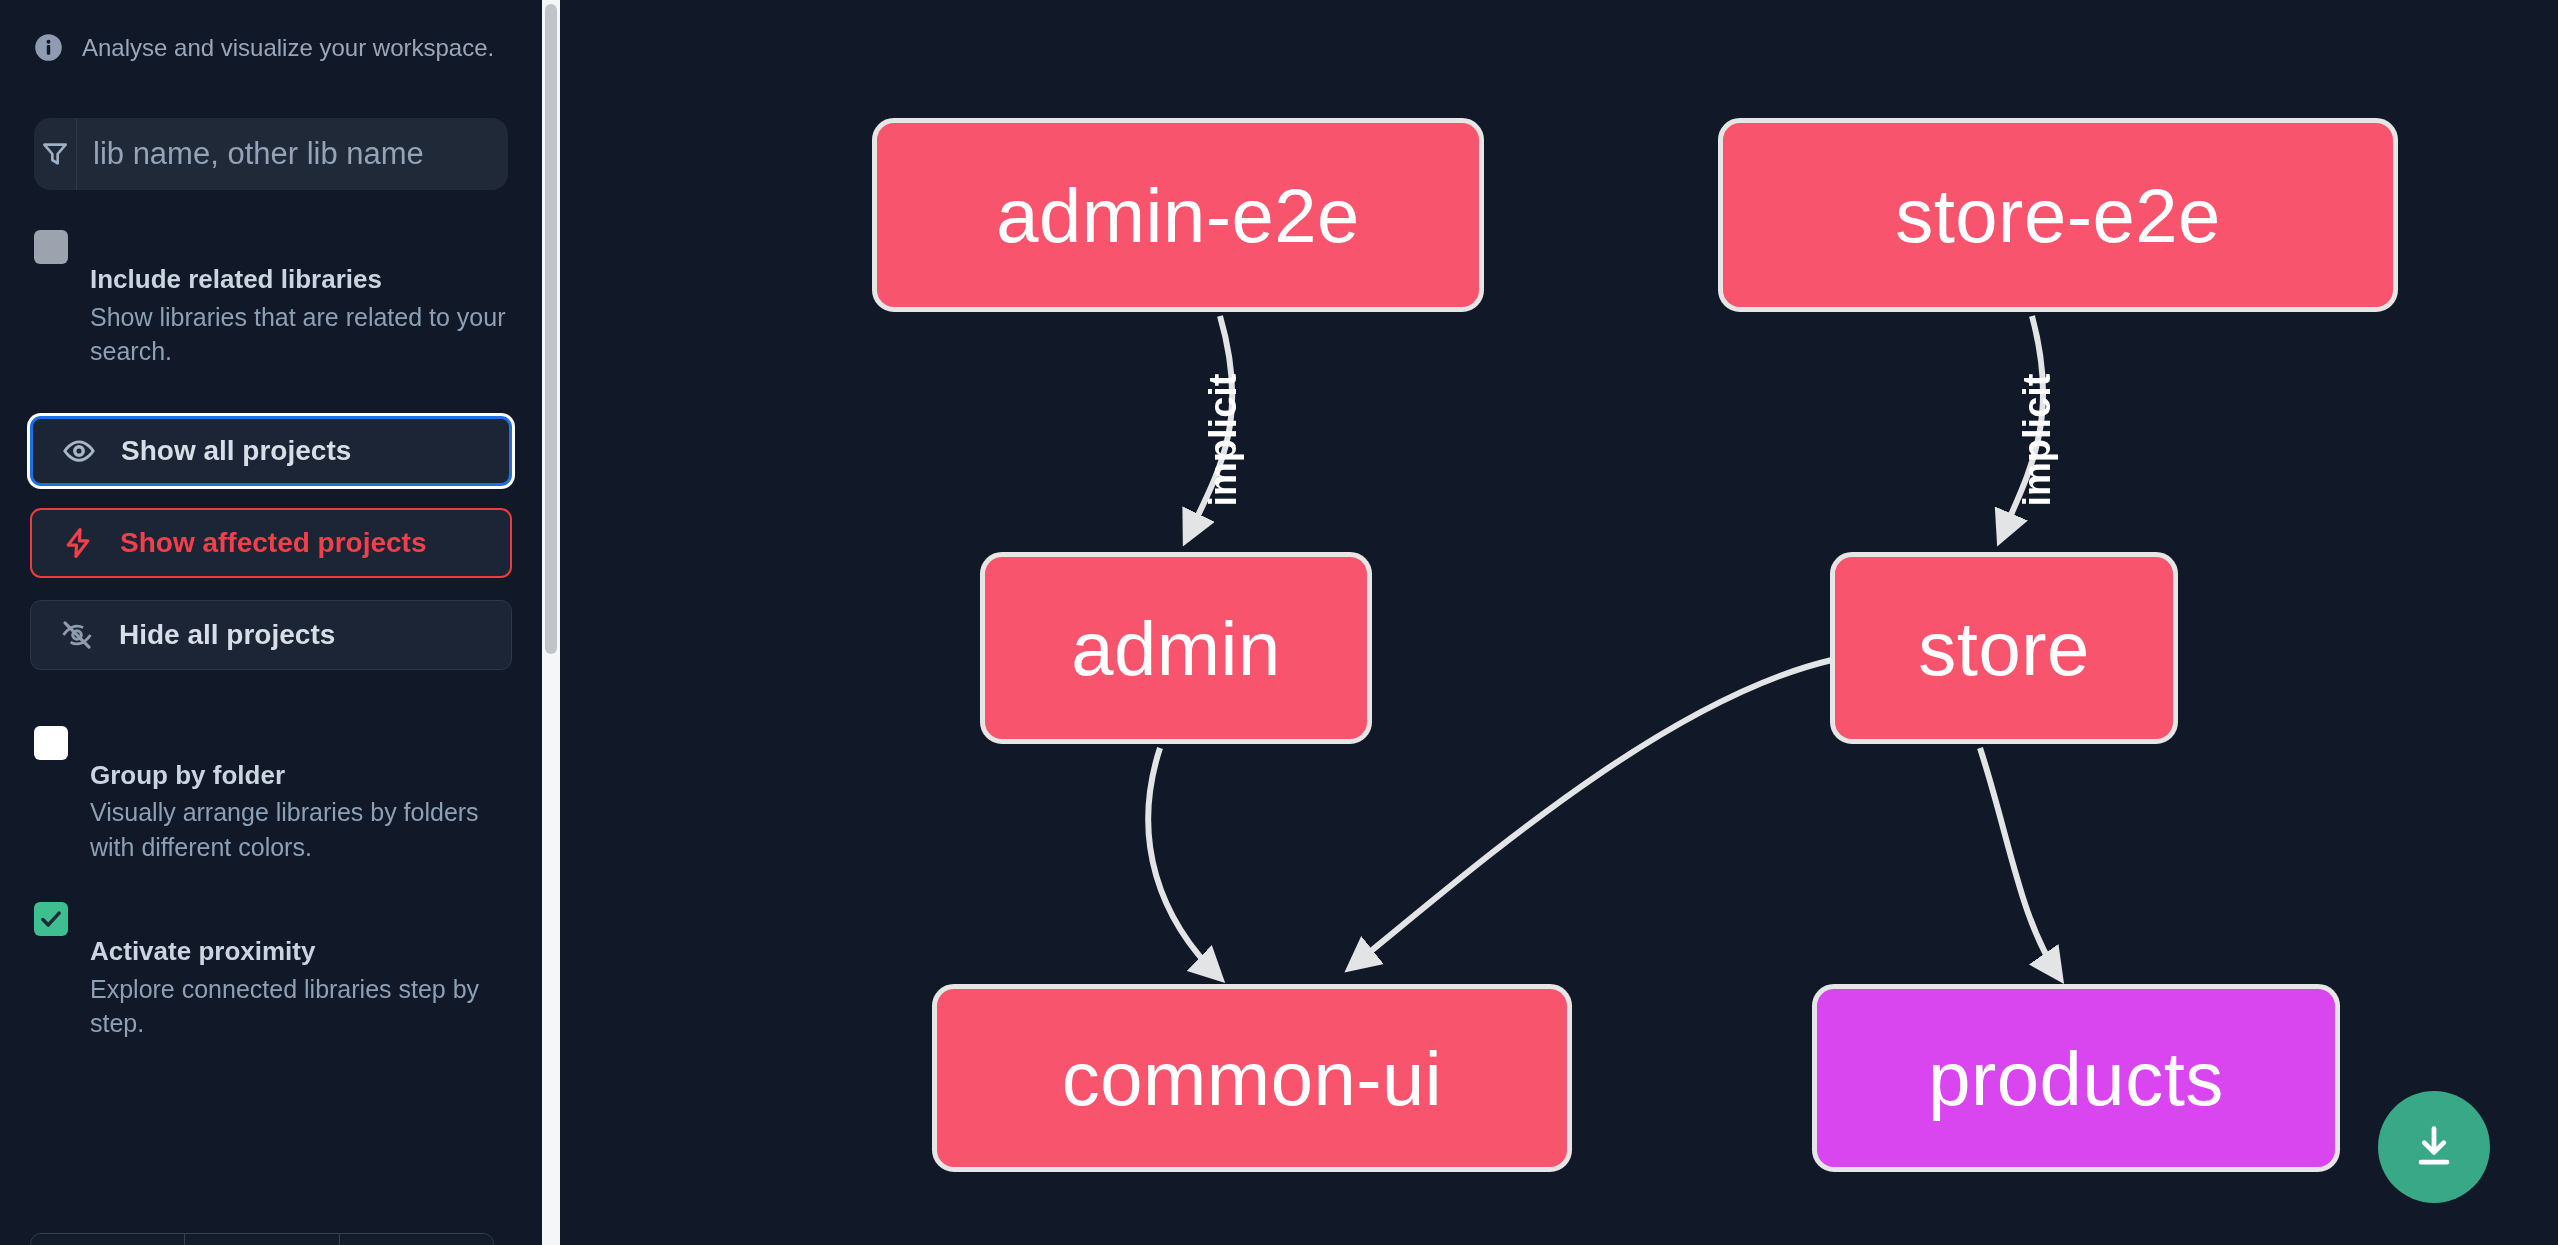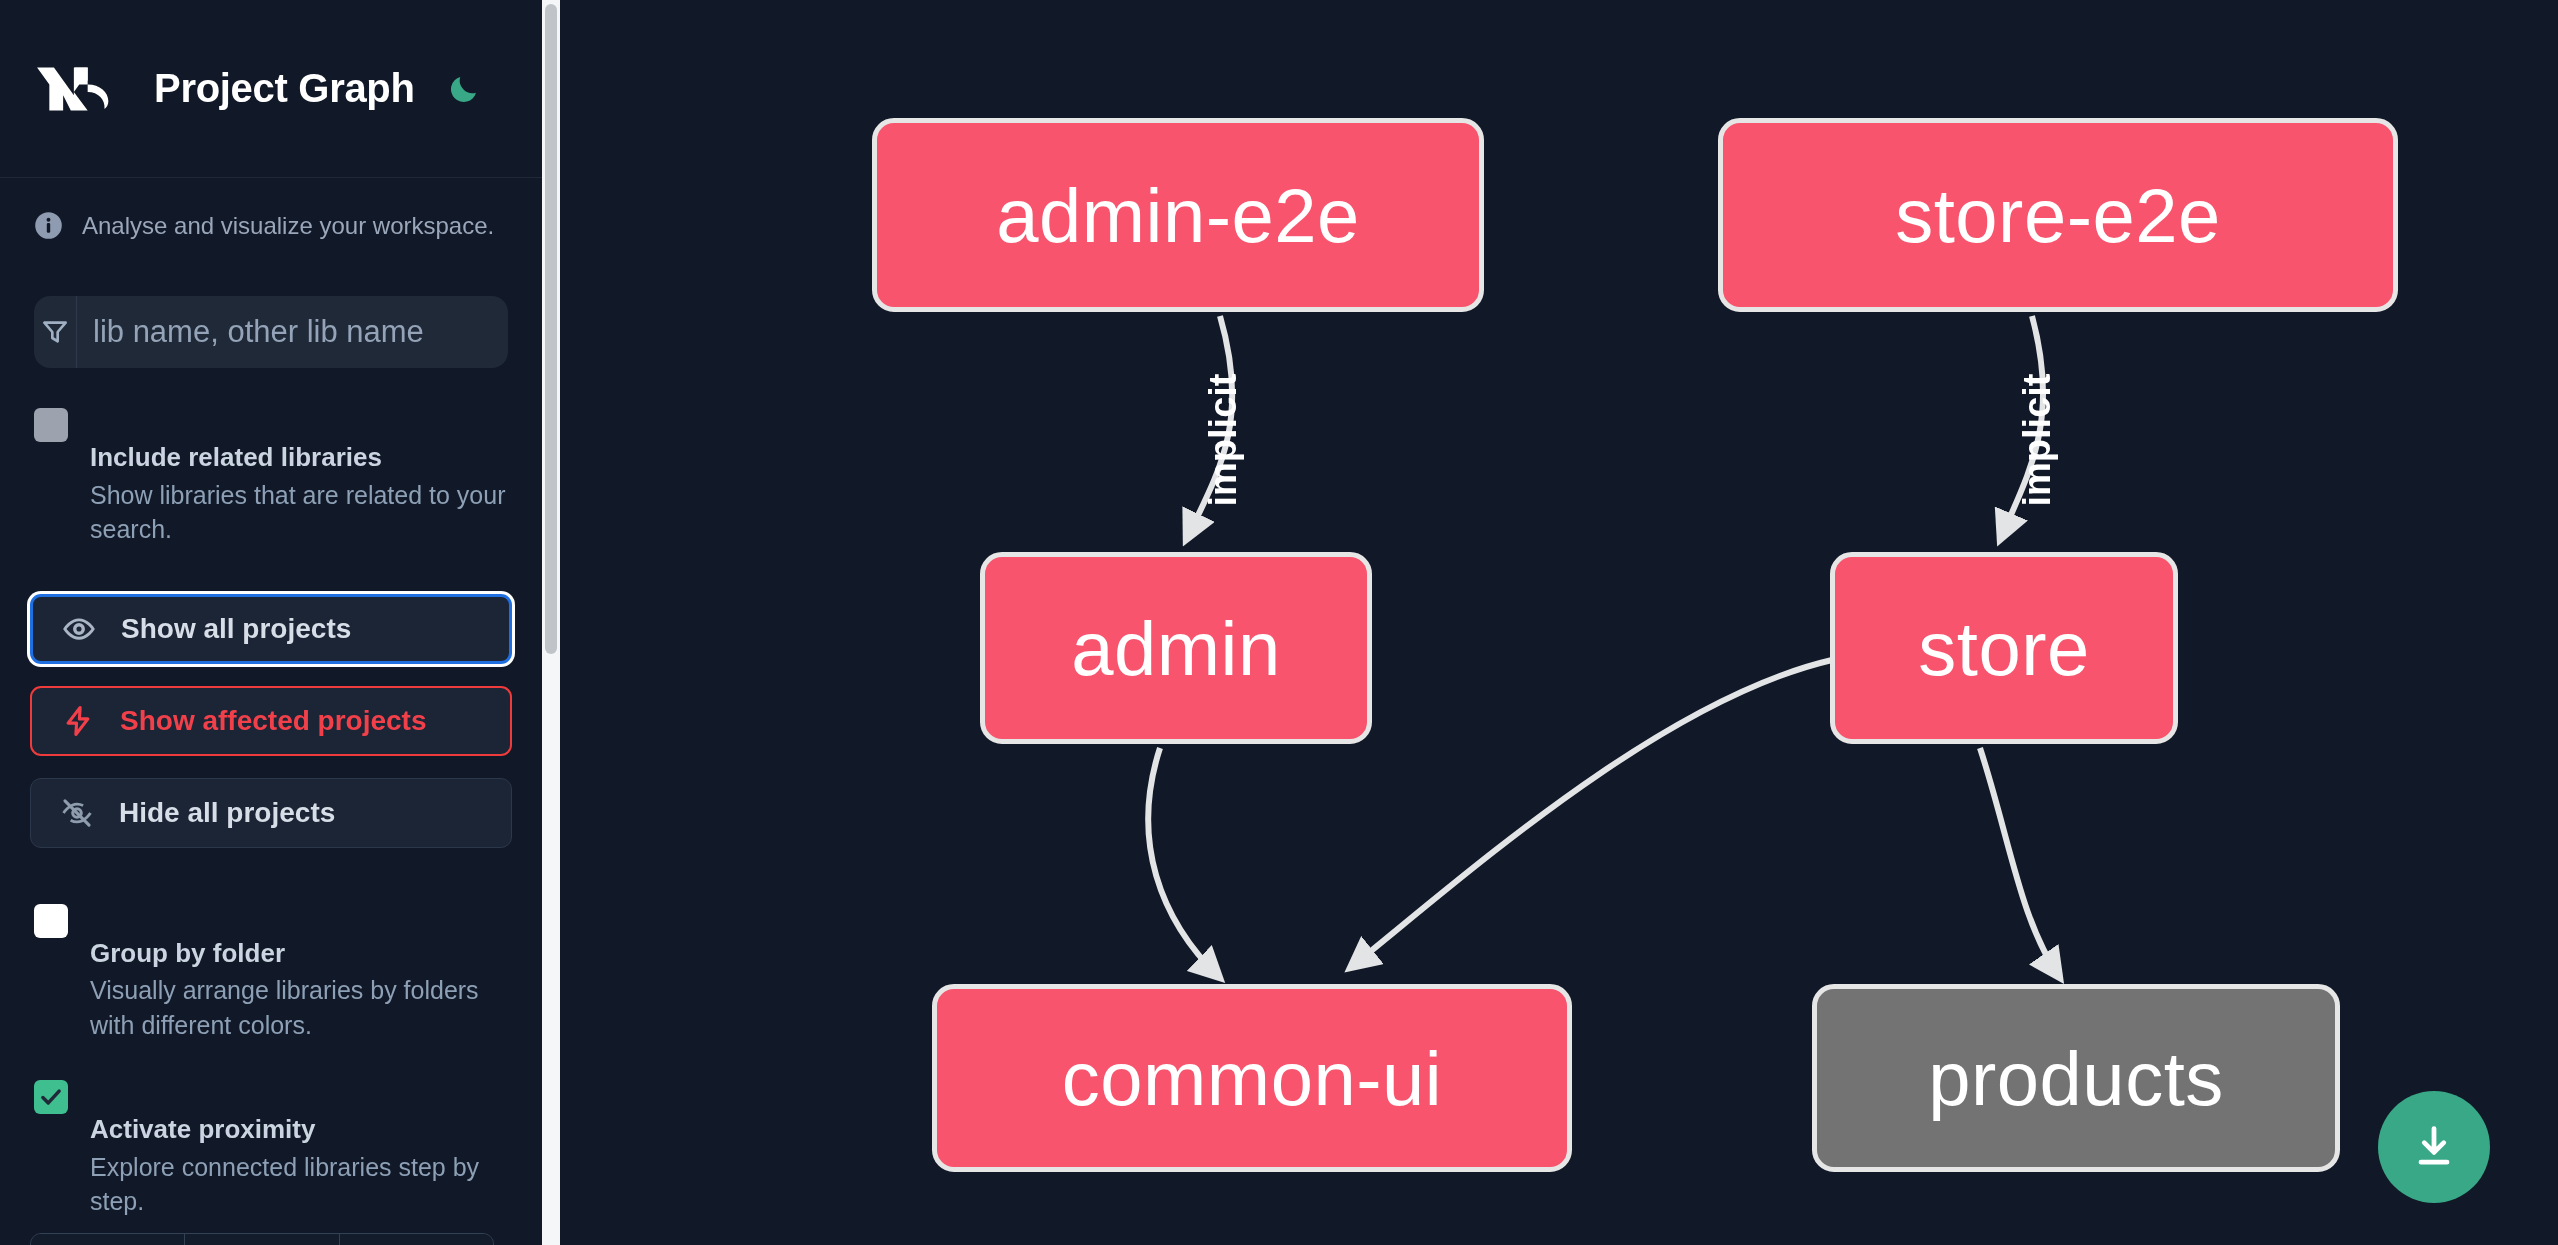--- a/index.html
+++ b/index.html
@@ -149,56 +149,40 @@
     border: 5px solid #e6e6e6;
     border-radius: 22px;
     display: flex; align-items: center; justify-content: center;
     cursor: pointer;
     color: #ffffff;
     font-weight: 400;
     letter-spacing: 0.5px;
     white-space: nowrap;
   }
   .gnode.pink { background: #f9546d; }
-  .gnode.gray { background: #737373; }
+  .gnode.gray { background: #d946ef; }
 
   .fab {
     position: absolute;
     right: 68px; bottom: 42px;
     width: 112px; height: 112px;
     border-radius: 50%;
     background: #38a887;
     display: flex; align-items: center; justify-content: center;
     cursor: pointer; border: none;
   }
 </style>
 </head>
 <body>
 
 <div id="app">
 
   <aside id="sidebar">
     <div id="sidebar-inner">
 
-      <div class="sb-header">
-        <span class="nx-logo">
-          <svg viewBox="0 0 120 72" width="92" height="56" aria-hidden="true">
-            <path fill="#ffffff" d="M4 8 h22 l26 36 V8 h18 v22 h-11 l-7 10 18 24 h-22 L38 44 V64 H20 V30 L4 8z"></path>
-            <rect fill="#ffffff" x="53" y="8" width="17" height="17"></rect>
-            <path fill="#ffffff" d="M70 30c16 0 27 10 27 22 0 4-2 8-5 10 1-12-8-22-22-22z"></path>
-            <path fill="none" stroke="#ffffff" stroke-width="2.5" d="M72 36c12 1 20 8 22 16"></path>
-          </svg>
-        </span>
-        <span class="app-title">Project Graph</span>
-        <span class="theme-toggle">
-          <svg viewBox="0 0 24 24" width="36" height="36" aria-hidden="true">
-            <path fill="#38a887" d="M20 14.5A8.5 8.5 0 0 1 9.5 4 8.5 8.5 0 1 0 20 14.5z"></path>
-          </svg>
-        </span>
-      </div>
 
       <div class="sb-tagline">
         <span class="info-icon">
           <svg viewBox="0 0 24 24" width="29" height="29" aria-hidden="true">
             <circle cx="12" cy="12" r="11" fill="#8e9bb0"></circle>
             <circle cx="12" cy="7.2" r="1.6" fill="#111827"></circle>
             <rect x="10.6" y="10" width="2.8" height="8" rx="1.1" fill="#111827"></rect>
           </svg>
         </span>
         <span class="sb-tagline-text">Analyse and visualize your workspace.</span>

